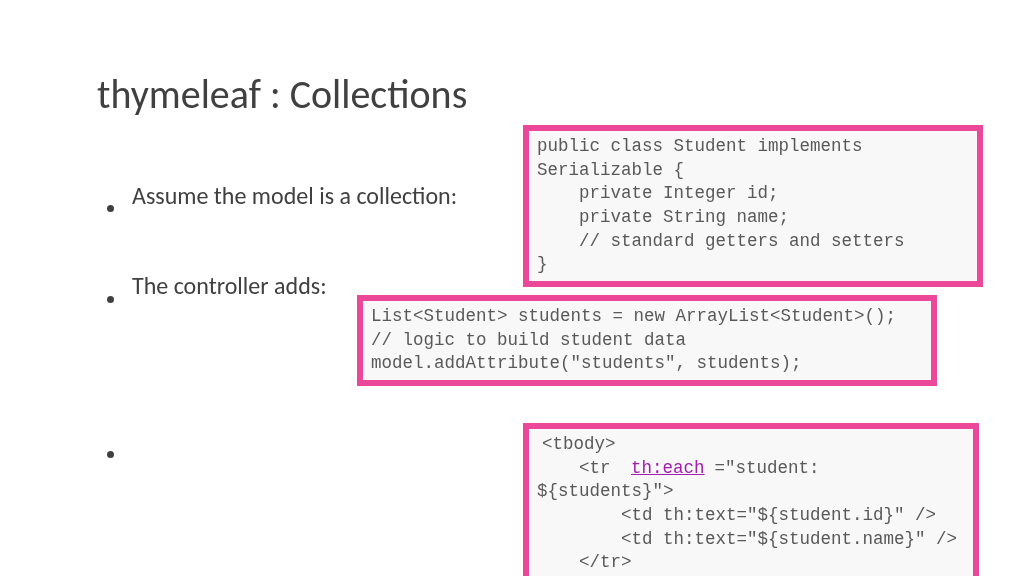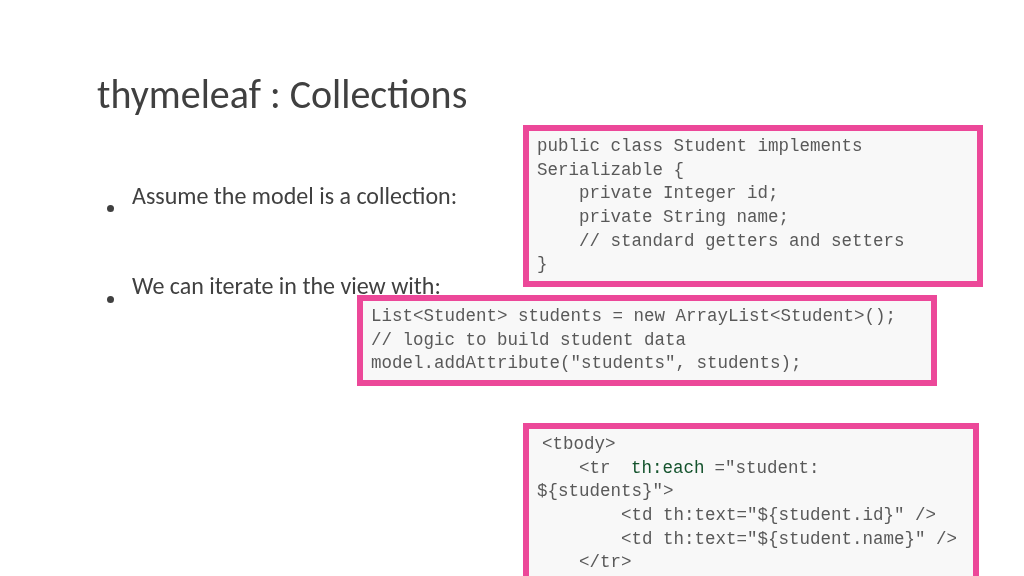--- a/index.html
+++ b/index.html
@@ -63,35 +63,38 @@
   .code2 {
     left: 342px;
     top: 280px;
     width: 580px;
   }
   .code3 {
     left: 508px;
     top: 408px;
     width: 456px;
   }
-  .kw-blue { color: #14532d; }
+  .kw-blue { color: #a21caf; text-decoration: underline; }
 </style>
 </head>
 <body>
 
 <h1 class="slide-title">thymeleaf : Collections</h1>
 
 <div class="bullets">
   <div class="bullet b1">
     <span class="bullet-dot"></span>
     <span>Assume the model is a collection:</span>
   </div>
+  <div class="bullet b2">
+    <span class="bullet-dot"></span>
+    <span>The controller adds:</span>
+  </div>
   <div class="bullet">
     <span class="bullet-dot"></span>
-    <span>We can iterate in the view with:</span>
   </div>
 </div>
 
 <div class="code-box code1 pre-wrap">public class Student implements Serializable {
     private Integer id;
     private String name;
     // standard getters and setters
 }</div>
 
 <div class="code-box code2">List&lt;Student&gt; students = new ArrayList&lt;Student&gt;();

